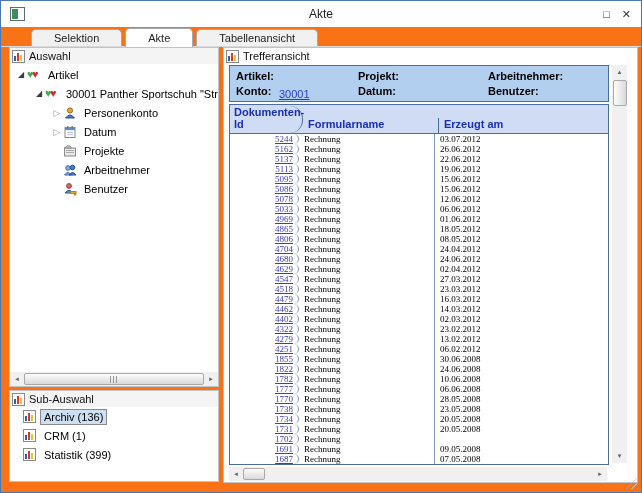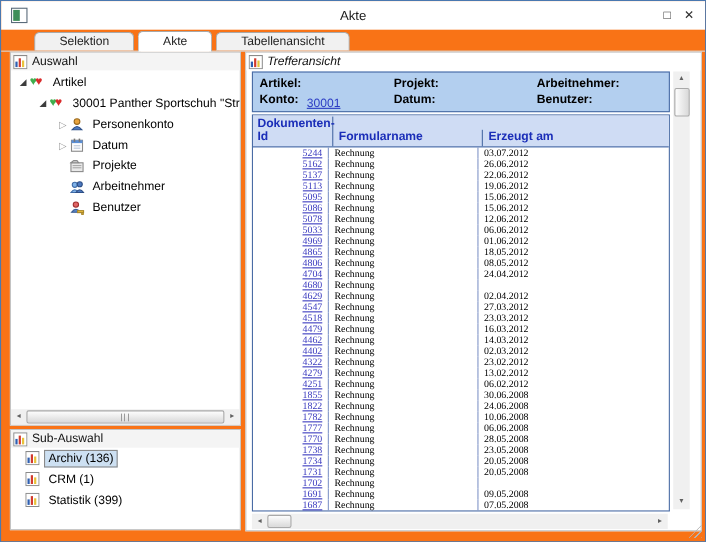--- a/index.html
+++ b/index.html
@@ -50,30 +50,30 @@
 
   
   .subauswahl{left:8px;top:389px;width:208px;height:90px;}
   .sitem{height:19px;display:flex;align-items:center;padding-left:13px;font-size:11px;white-space:nowrap;}
   .sitem .chart-icon{margin-right:4px;}
   .slabel{padding:1px 3px;border:1px solid transparent;}
   .sitem.selected .slabel{background:#cde0f2;border:1px solid #8a8a8a;}
 
   
   .treffer{left:222px;top:46px;width:413px;height:434px;}
-  .treffer .panel-header{background:#fff;font-style:italic;}
+  .treffer .panel-header{background:#fff;}
   .infobox{position:absolute;left:5px;top:17px;width:372px;height:33px;background:#b3cfef;border:1px solid #4a6ca5;font-size:11px;display:grid;grid-template-columns:122px 130px 1fr;grid-template-rows:15px 15px;padding:2px 0 0 6px;color:#000;}
   .ilabel{font-weight:bold;text-align:center;}
   .icell{display:flex;align-items:center;}
   .link{color:#2b3cc4;text-decoration:underline;margin-left:5px;margin-top:36px;}
 
   .ttable{position:absolute;left:5px;top:56px;width:378px;border:1px solid #4a6ca5;background:#fff;}
   .thead{display:flex;height:28px;background:#cfdcf4;border-bottom:1px solid #4a6ca5;align-items:flex-end;font-weight:bold;color:#1b2eb8;font-size:11px;}
   .th{padding-bottom:3px;}
-  .c1{width:68px;flex:0 0 68px;border-right:1px solid #8296c8;}
+  .c1{width:68px;flex:0 0 68px;border-right:1px solid #8296c8;border-radius:13px;}
   .c2{width:130px;flex:0 0 130px;border-right:1px solid #8296c8;padding-left:5px;}
   .c3{flex:1;padding-left:5px;}
   .thead .c1{padding-left:4px;border-right:1px solid #4a6ca5;}
   .thead .c2{border-right:1px solid #4a6ca5;}
   .trow{display:flex;height:10px;line-height:10px;font-size:9px;color:#000;font-family:Liberation Serif, serif;}
   .trow .c1{text-align:right;padding-right:5px;width:63px;flex:0 0 63px;}
   .trow a{color:#3b3bbf;text-decoration:underline;}
 
   .vscroll{position:absolute;left:388px;top:17px;width:15px;height:398px;background:#f0f0f0;display:flex;flex-direction:column;align-items:center;}
   .vbtn{height:14px;line-height:14px;font-size:7px;color:#606060;text-align:center;width:100%;}
@@ -342,20 +342,21 @@
           <span class="c3">08.05.2012</span>
         </div>
           <div class="trow">
           <span class="c1"><a>4704</a></span>
           <span class="c2">Rechnung</span>
           <span class="c3">24.04.2012</span>
         </div>
           <div class="trow">
           <span class="c1"><a>4680</a></span>
           <span class="c2">Rechnung</span>
+          <span class="c3">24.06.2012</span>
         </div>
           <div class="trow">
           <span class="c1"><a>4629</a></span>
           <span class="c2">Rechnung</span>
           <span class="c3">02.04.2012</span>
         </div>
           <div class="trow">
           <span class="c1"><a>4547</a></span>
           <span class="c2">Rechnung</span>
           <span class="c3">27.03.2012</span>

